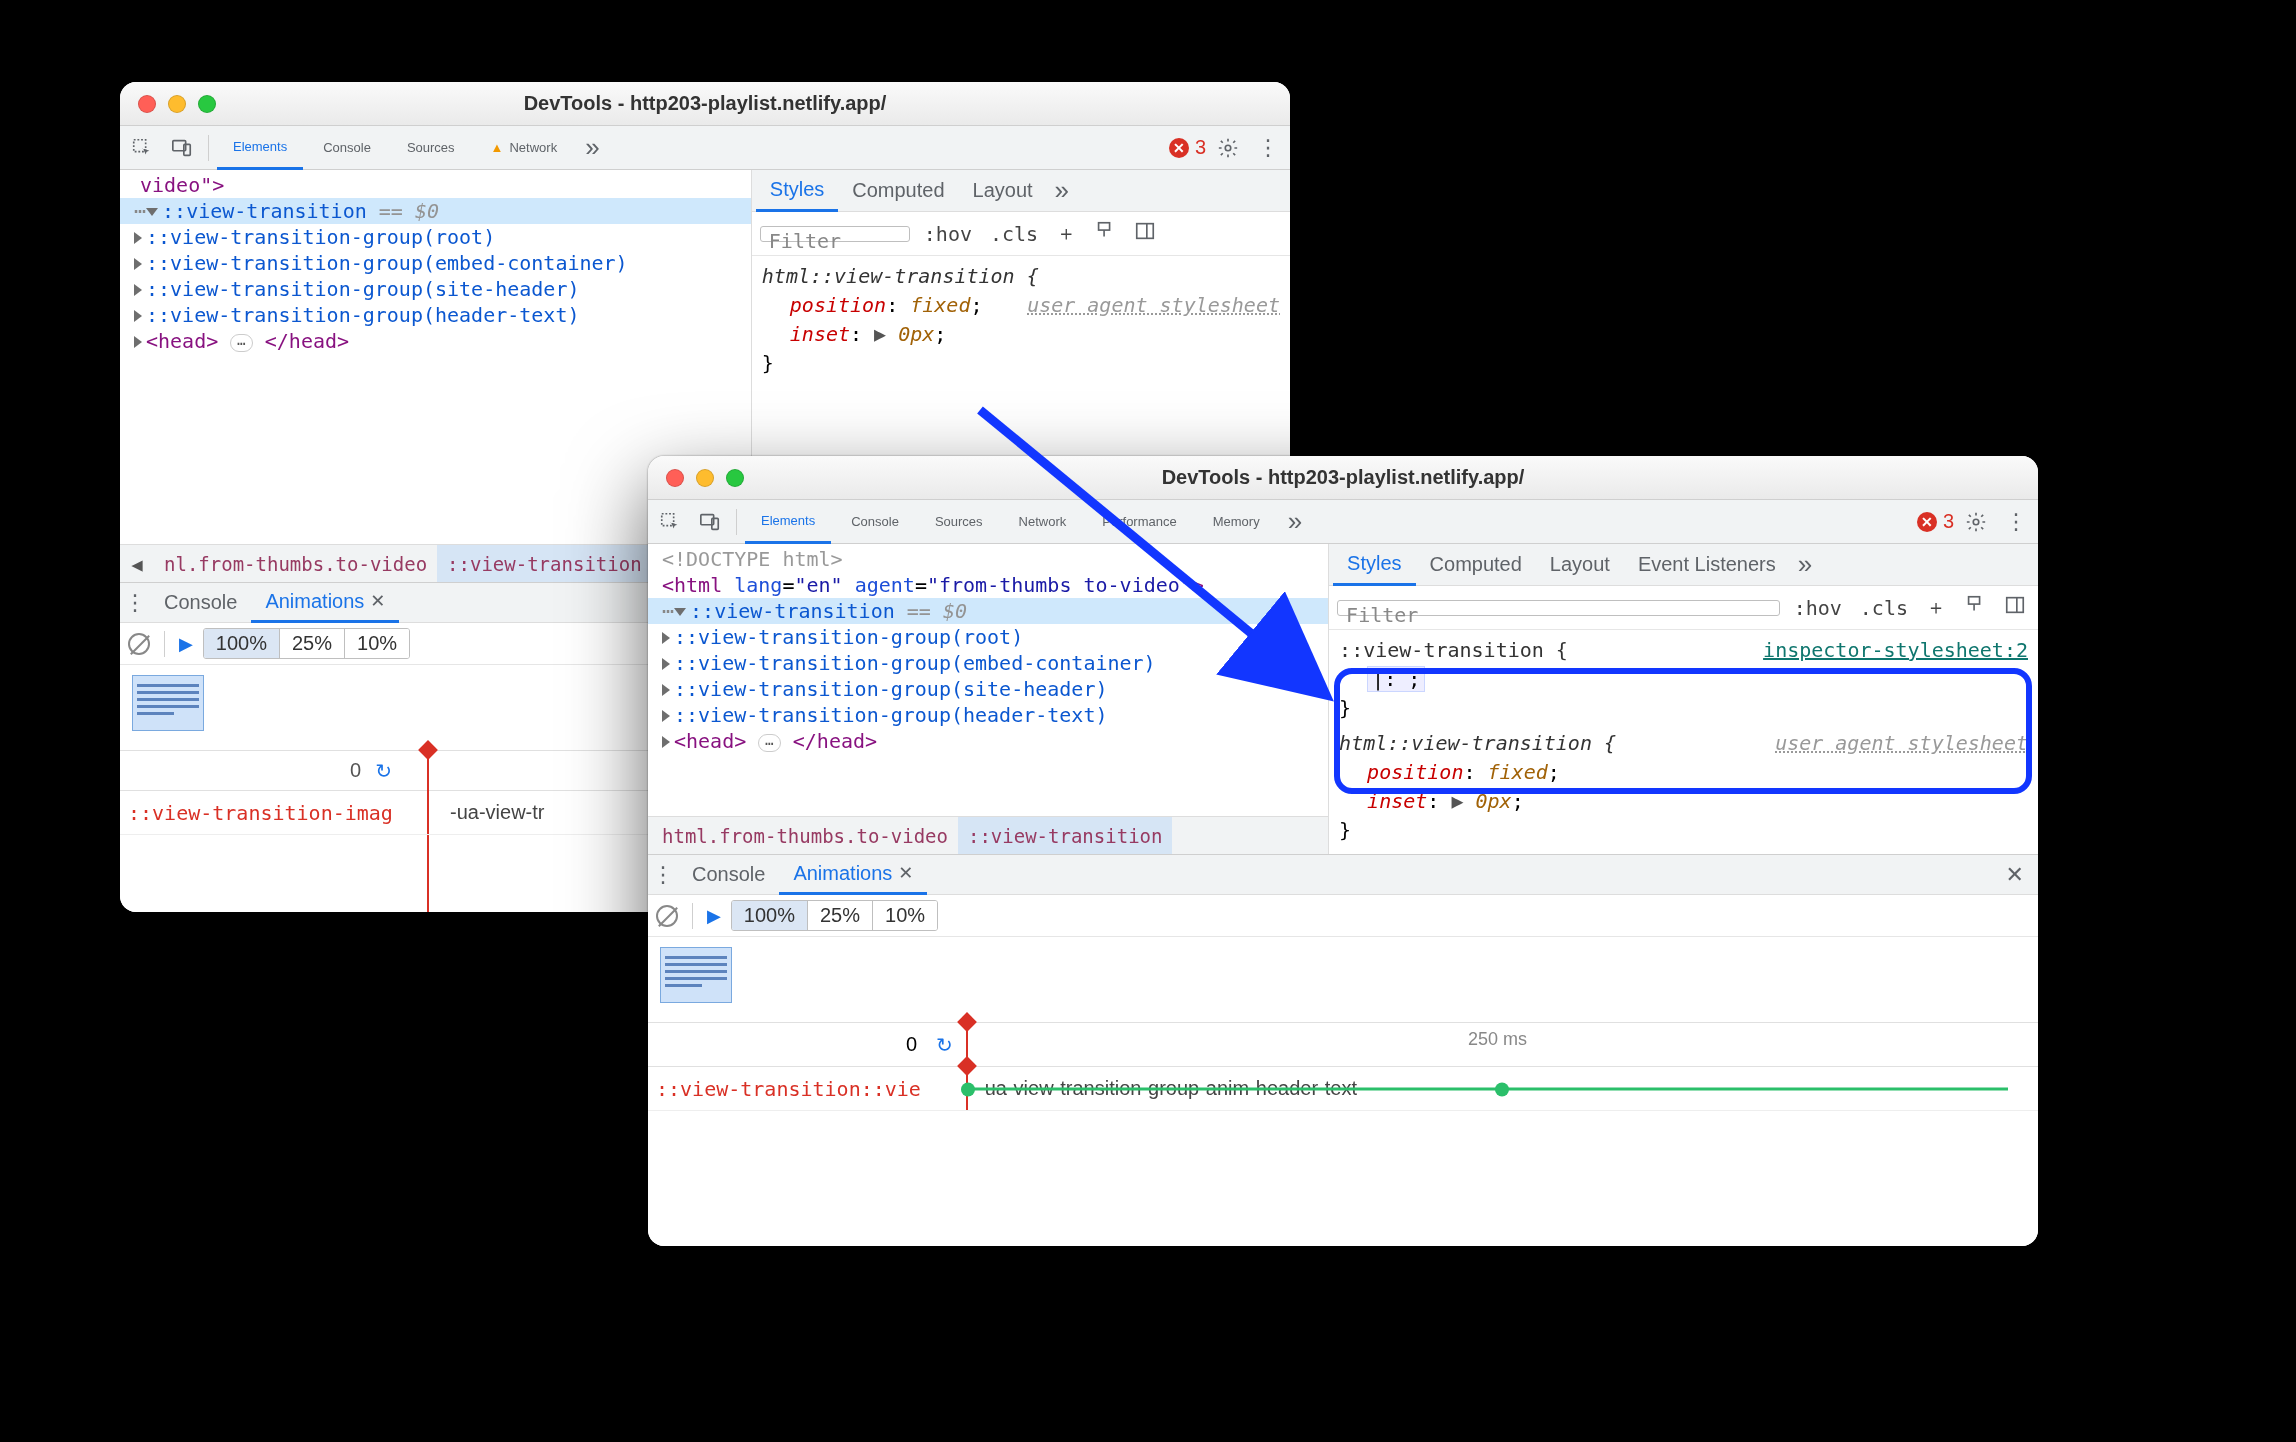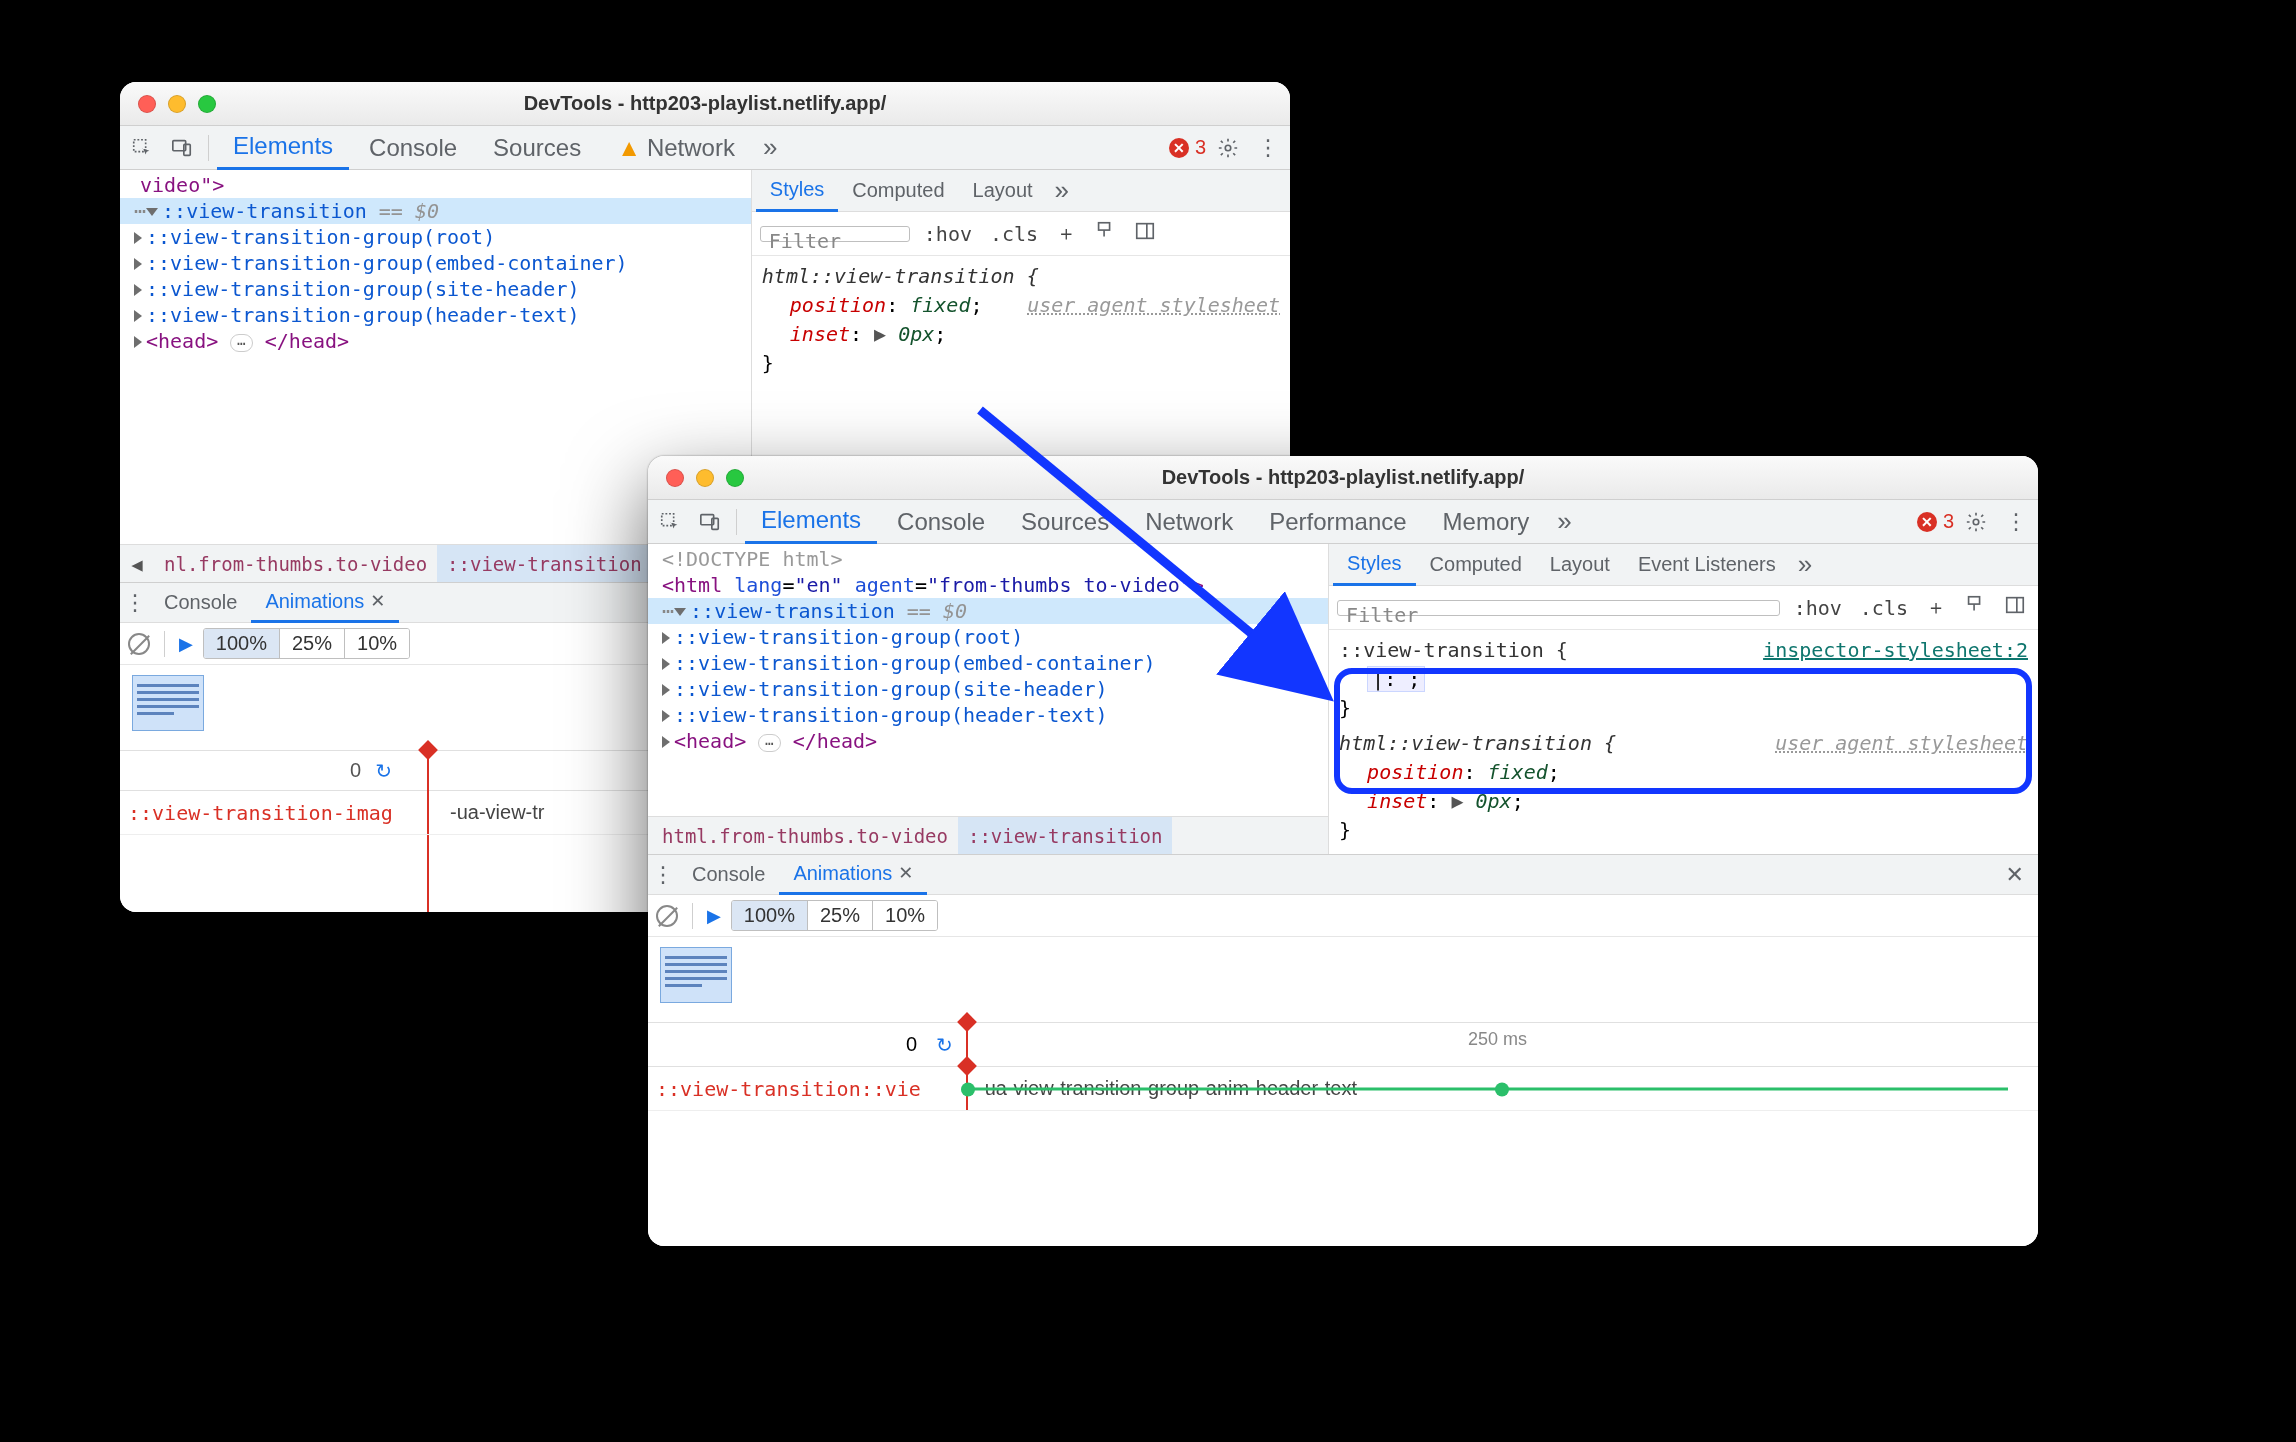--- a/index.html
+++ b/index.html
@@ -30,21 +30,21 @@
   .light.green { background: #28c840; }
   .titlebar .title { position: absolute; left: 0; right: 0; text-align: center; font-weight: 600; font-size: 20px; color: #333; pointer-events: none; }
 
   .tabs {
     display: flex; align-items: center; height: 44px;
     background: #f1f3f4; border-bottom: 1px solid #cfcfcf;
     padding: 0 4px; gap: 4px;
   }
   .iconbtn { height: 36px; min-width: 36px; display: flex; align-items:center; justify-content:center; color:#5f6368; border-radius:4px; }
   .sep { width:1px; height:26px; background:#cfcfcf; margin:0 4px; }
-  .tab { padding: 0 16px; height:44px; display:flex; align-items:center; color:#5f6368; font-size:24px; gap:6px; }
+  .tab { padding: 0 16px; height:44px; display:flex; align-items:center; color:#5f6368; font-size:13px; gap:6px; }
   .tab.active { color:#1a73e8; border-bottom:3px solid #1a73e8; height:44px; }
   .overflow { color:#5f6368; font-size:26px; padding:0 8px; }
   .spacer { flex:1; }
   .errbadge { display:flex; align-items:center; gap:6px; color:#d93025; font-weight:500; }
   .errbadge .dot { width:20px; height:20px; border-radius:50%; background:#d93025; color:#fff; display:flex;align-items:center;justify-content:center; font-size:14px; font-weight:700; }
 
   .body { flex:1; display:flex; min-height:0; }
   .col { display:flex; flex-direction:column; min-width:0; }
   .left { flex: 0 0 54%; border-right:1px solid #ddd; }
   .right { flex:1; }
@@ -75,21 +75,21 @@
   .subtabs { display:flex; align-items:center; height:42px; border-bottom:1px solid #ddd; background:#f1f3f4; padding:0 4px; }
   .subtab { padding:0 14px; height:42px; display:flex; align-items:center; color:#5f6368; }
   .subtab.active { color:#1a73e8; border-bottom:3px solid #1a73e8; }
 
   .stylesbar { display:flex; align-items:center; gap:10px; padding:6px 8px; border-bottom:1px solid #e6e6e6; background:#fff; flex-wrap:nowrap; }
   .filter { border:1px solid #bfbfbf; border-radius:3px; padding:2px 8px; font-family:Menlo,monospace; color:#888; width:150px; height:16px; }
   .smallbtn { font-family:Menlo,monospace; color:#444; padding:2px 4px; }
   .stylecode { font-family:Menlo,monospace; font-size:20px; padding:6px 10px; line-height:1.45; }
   .stylecode .src { float:right; color:#999; font-style:italic; text-decoration: underline dotted; }
   .prop { color:#c80000; }
-  .pval { color:#14532d; }
+  .pval { color:#a16207; }
   .sel { color:#333; }
   .link { color:#0f766e; text-decoration: underline; }
 
   .drawer { border-top:1px solid #cfcfcf; background:#fff; display:flex; flex-direction:column; }
   .drawertabs { display:flex; align-items:center; height:40px; background:#f1f3f4; border-bottom:1px solid #ddd; }
   .drawertabs .menu { width:30px; text-align:center; color:#5f6368; font-size:22px; }
   .drawertab { padding:0 14px; height:40px; display:flex; align-items:center; color:#5f6368; gap:6px; }
   .drawertab.active { color:#1a73e8; border-bottom:3px solid #1a73e8; }
   .closex { color:#5f6368; font-size:18px; }
 

